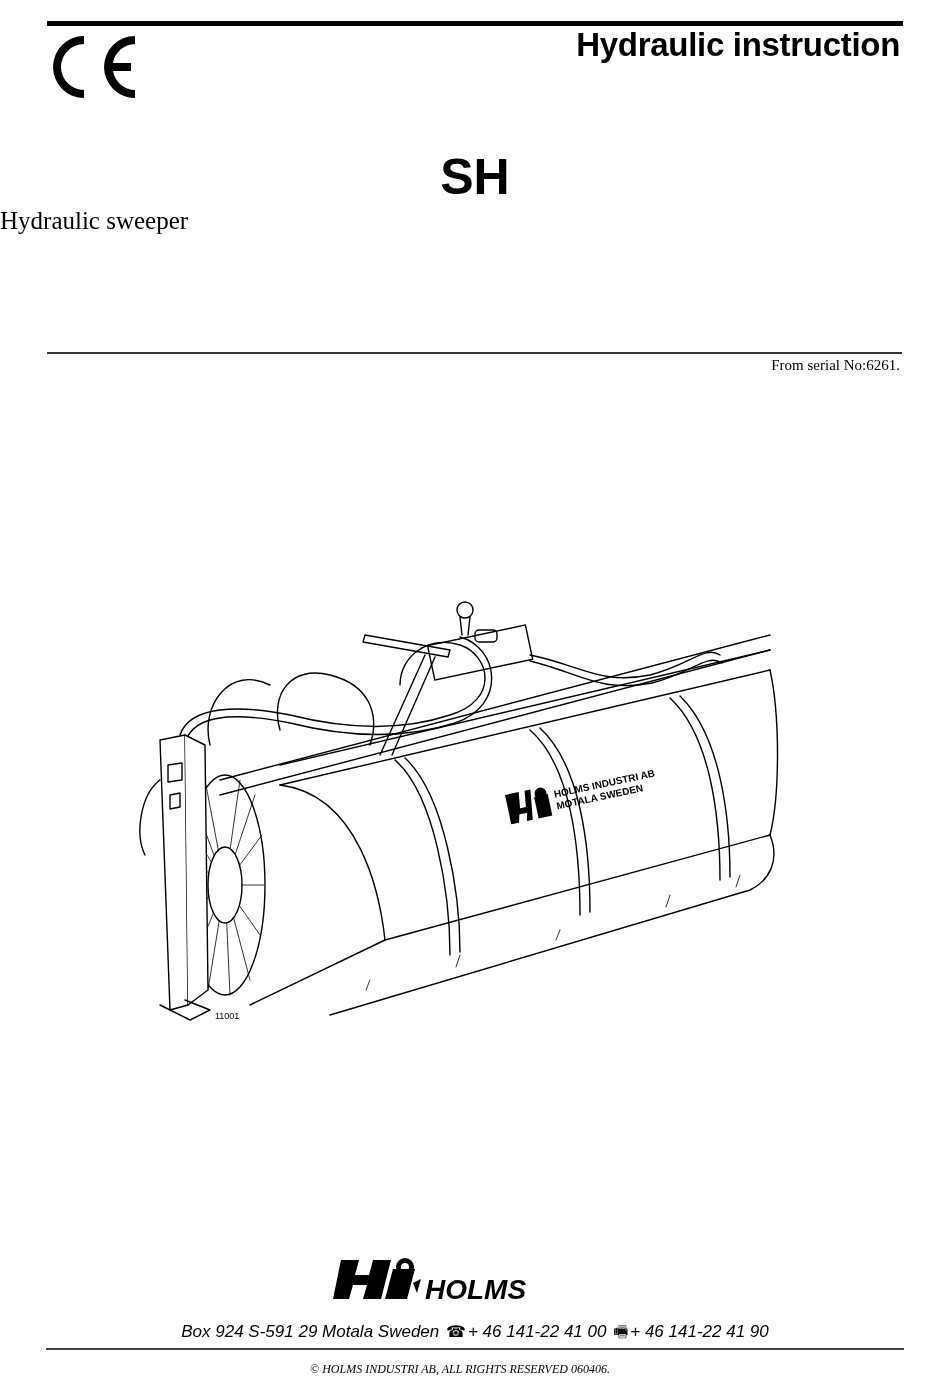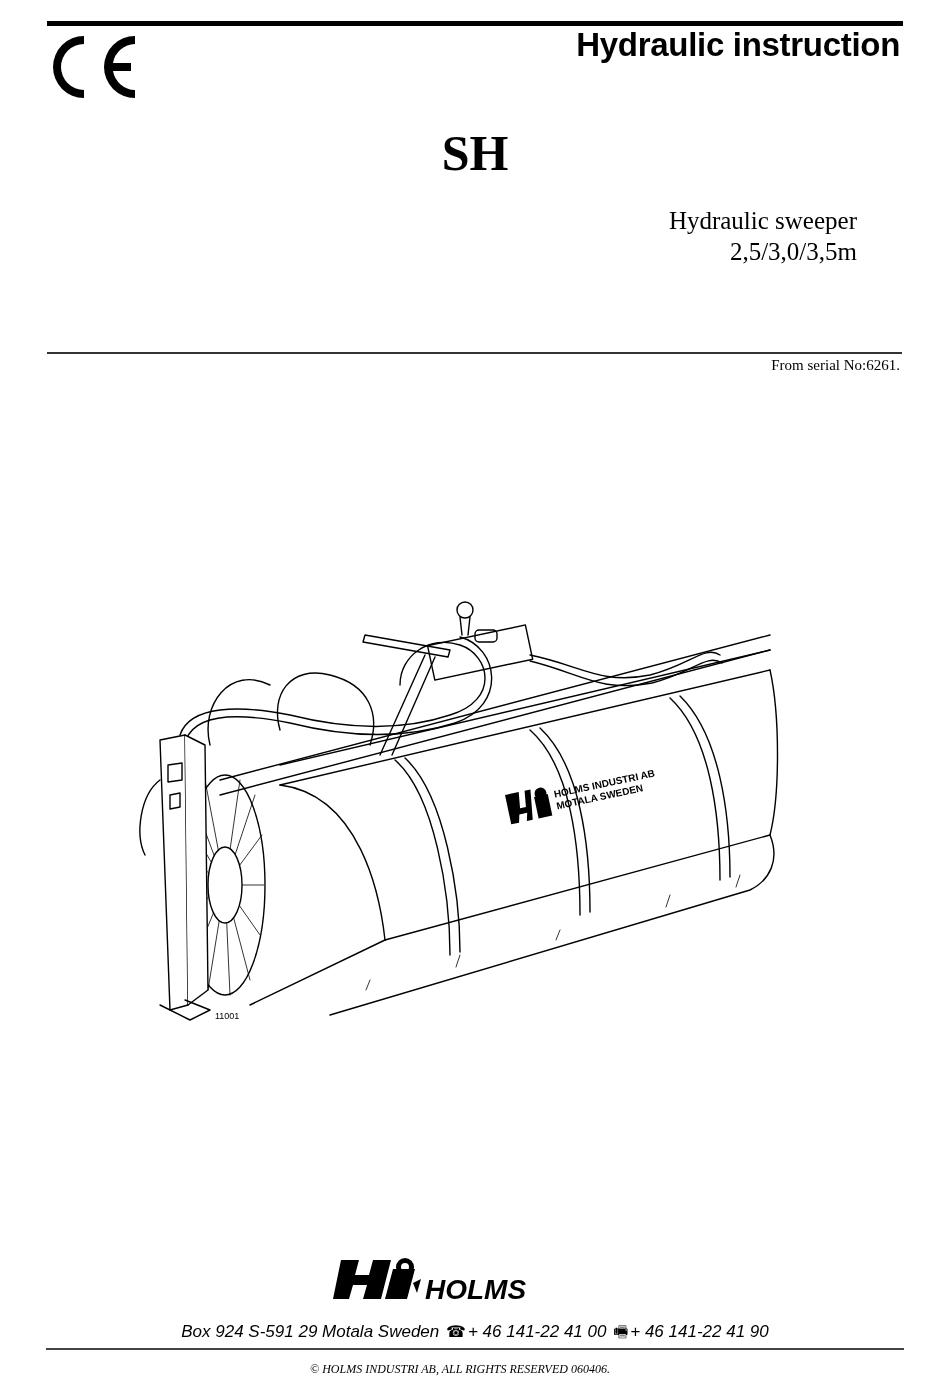--- a/index.html
+++ b/index.html
@@ -3,22 +3,22 @@
 <meta charset="utf-8">
 <style>
   html, body { margin: 0; padding: 0; background: #ffffff; }
   body { width: 950px; height: 1399px; position: relative; overflow: hidden; color: #000; }
   .abs { position: absolute; }
   .rule-top { left: 47px; top: 21px; width: 856px; height: 5px; background: #000; }
   .rule-mid { left: 47px; top: 352px; width: 855px; height: 2px; background: #333; }
   .rule-bot { left: 46px; top: 1348px; width: 858px; height: 2px; background: #444; }
   .ce-mark { left: 49px; top: 32px; width: 90px; height: 70px; }
   .doc-type { right: 50px; top: 26px; font-family: "Liberation Sans", sans-serif; font-weight: bold; font-size: 33px; letter-spacing: -0.3px; }
-  .model { left: 0; width: 950px; top: 124px; text-align: center; font-family: Liberation Serif, serif; font-weight: bold; font-size: 50px; }
-  .subtitle { left: 0; width: 857px; top: 205px; text-align: right; font-family: "Liberation Serif", serif; font-size: 25px; line-height: 31px; }
+  .model { left: 0; width: 950px; top: 148px; text-align: center; font-family: Liberation Sans, sans-serif; font-weight: bold; font-size: 50px; }
+  .subtitle { left: 0; width: 857px; top: 205px; text-align: left; font-family: "Liberation Serif", serif; font-size: 25px; line-height: 31px; }
   .serial { right: 50px; top: 357px; font-family: "Liberation Serif", serif; font-size: 15px; }
   .serial span { }
   .illustration { left: 130px; top: 595px; width: 655px; height: 430px; }
   .brand-logo { left: 333px; top: 1255px; width: 215px; height: 50px; }
   .address { left: 0; width: 950px; top: 1320px; text-align: center; font-family: "Liberation Sans", sans-serif; font-style: italic; font-size: 17px; }
   .address .ico { font-style: normal; font-size: 16px; margin: 0 2px; }
   .copyright { left: 0; width: 920px; top: 1362px; text-align: center; font-family: "Liberation Serif", serif; font-style: italic; font-size: 12px; }
 </style>
 </head>
 <body>
@@ -28,21 +28,20 @@
 <svg class="abs ce-mark" viewBox="0 0 90 70">
   <path d="M35 4 A31 31 0 0 0 35 66 L35 58 A23 23 0 0 1 35 12 Z" fill="#000"></path>
   <path d="M86 4 A31 31 0 0 0 86 66 L86 58 A23 23 0 0 1 64 39 L82 39 L82 31 L64 31 A23 23 0 0 1 86 12 Z" fill="#000"></path>
 </svg>
 
 <div class="abs doc-type">Hydraulic instruction</div>
 
 <div class="abs model">SH</div>
 <div class="abs subtitle">
   <div>Hydraulic sweeper</div>
-  <div>2,5/3,0/3,5m</div>
 </div>
 
 <div class="abs rule-mid"></div>
 <div class="abs serial">
   <span style="margin-left:16px">From serial No:</span><span>6261.</span>
 </div>
 
 <svg class="abs illustration" viewBox="0 0 655 430" fill="none" stroke="#000" stroke-width="1.4" stroke-linejoin="round" stroke-linecap="round">
 
   <path d="M30 185 C10 200 5 240 15 260"></path>

